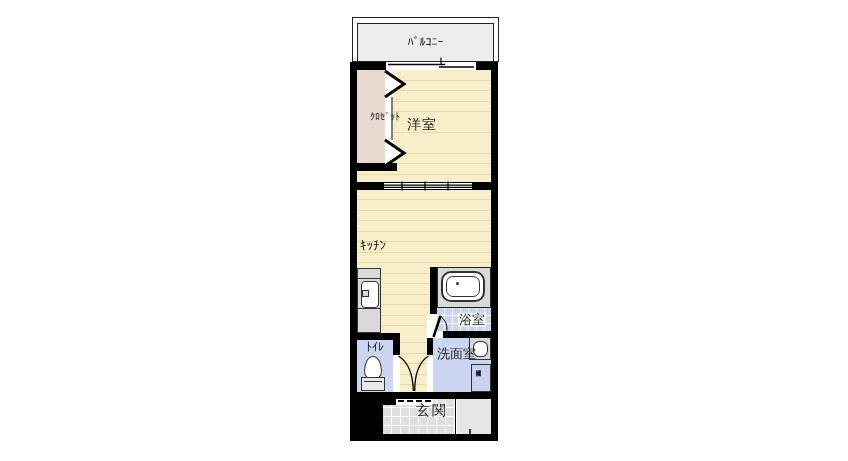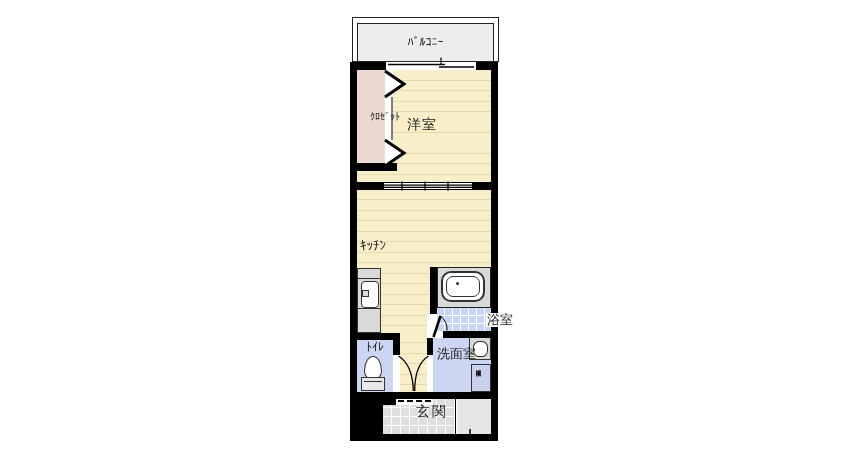--- a/index.html
+++ b/index.html
@@ -124,17 +124,17 @@
       <line x1="433.5" y1="337" x2="440.5" y2="316" stroke-width="2.5"></line>
       <path d="M440.5,316 A17,17 0 0 1 447,330.5" stroke-width="1"></path>
     </g>
 
     <line x1="470" y1="429" x2="470" y2="434.5" stroke="#000" stroke-width="1.5"></line>
   </svg>
 
   <div class="label" style="left:352px;top:111px;width:42px;text-align:center;font-size:10px;margin-left:12px;">ｸﾛｾﾞｯﾄ</div>
   <div class="label" style="left:407px;top:117px;font-size:14px;letter-spacing:1px;">洋室</div>
   <div class="label" style="left:360px;top:239px;font-size:13px;">ｷｯﾁﾝ</div>
-  <div class="label" style="left:458px;top:313px;font-size:13px;background:#fff;padding:0 1px;margin-left:28px;">浴室</div>
+  <div class="label" style="left:458px;top:313px;font-size:13px;background:#fff;padding:0 1px;">浴室</div>
   <div class="label" style="left:437px;top:339px;font-size:13px;margin-top:8px;">洗面室</div>
   <div class="label" style="left:358px;top:341px;width:34px;text-align:center;font-size:12px;">ﾄｲﾚ</div>
-  <div class="label" style="left:416px;top:404px;font-size:14px;letter-spacing:2px;">玄関</div>
+  <div class="label" style="left:416px;top:404px;font-size:14px;letter-spacing:2px;font-family:Liberation Mono, monospace;">玄関</div>
 </div>
 
 </body></html>

